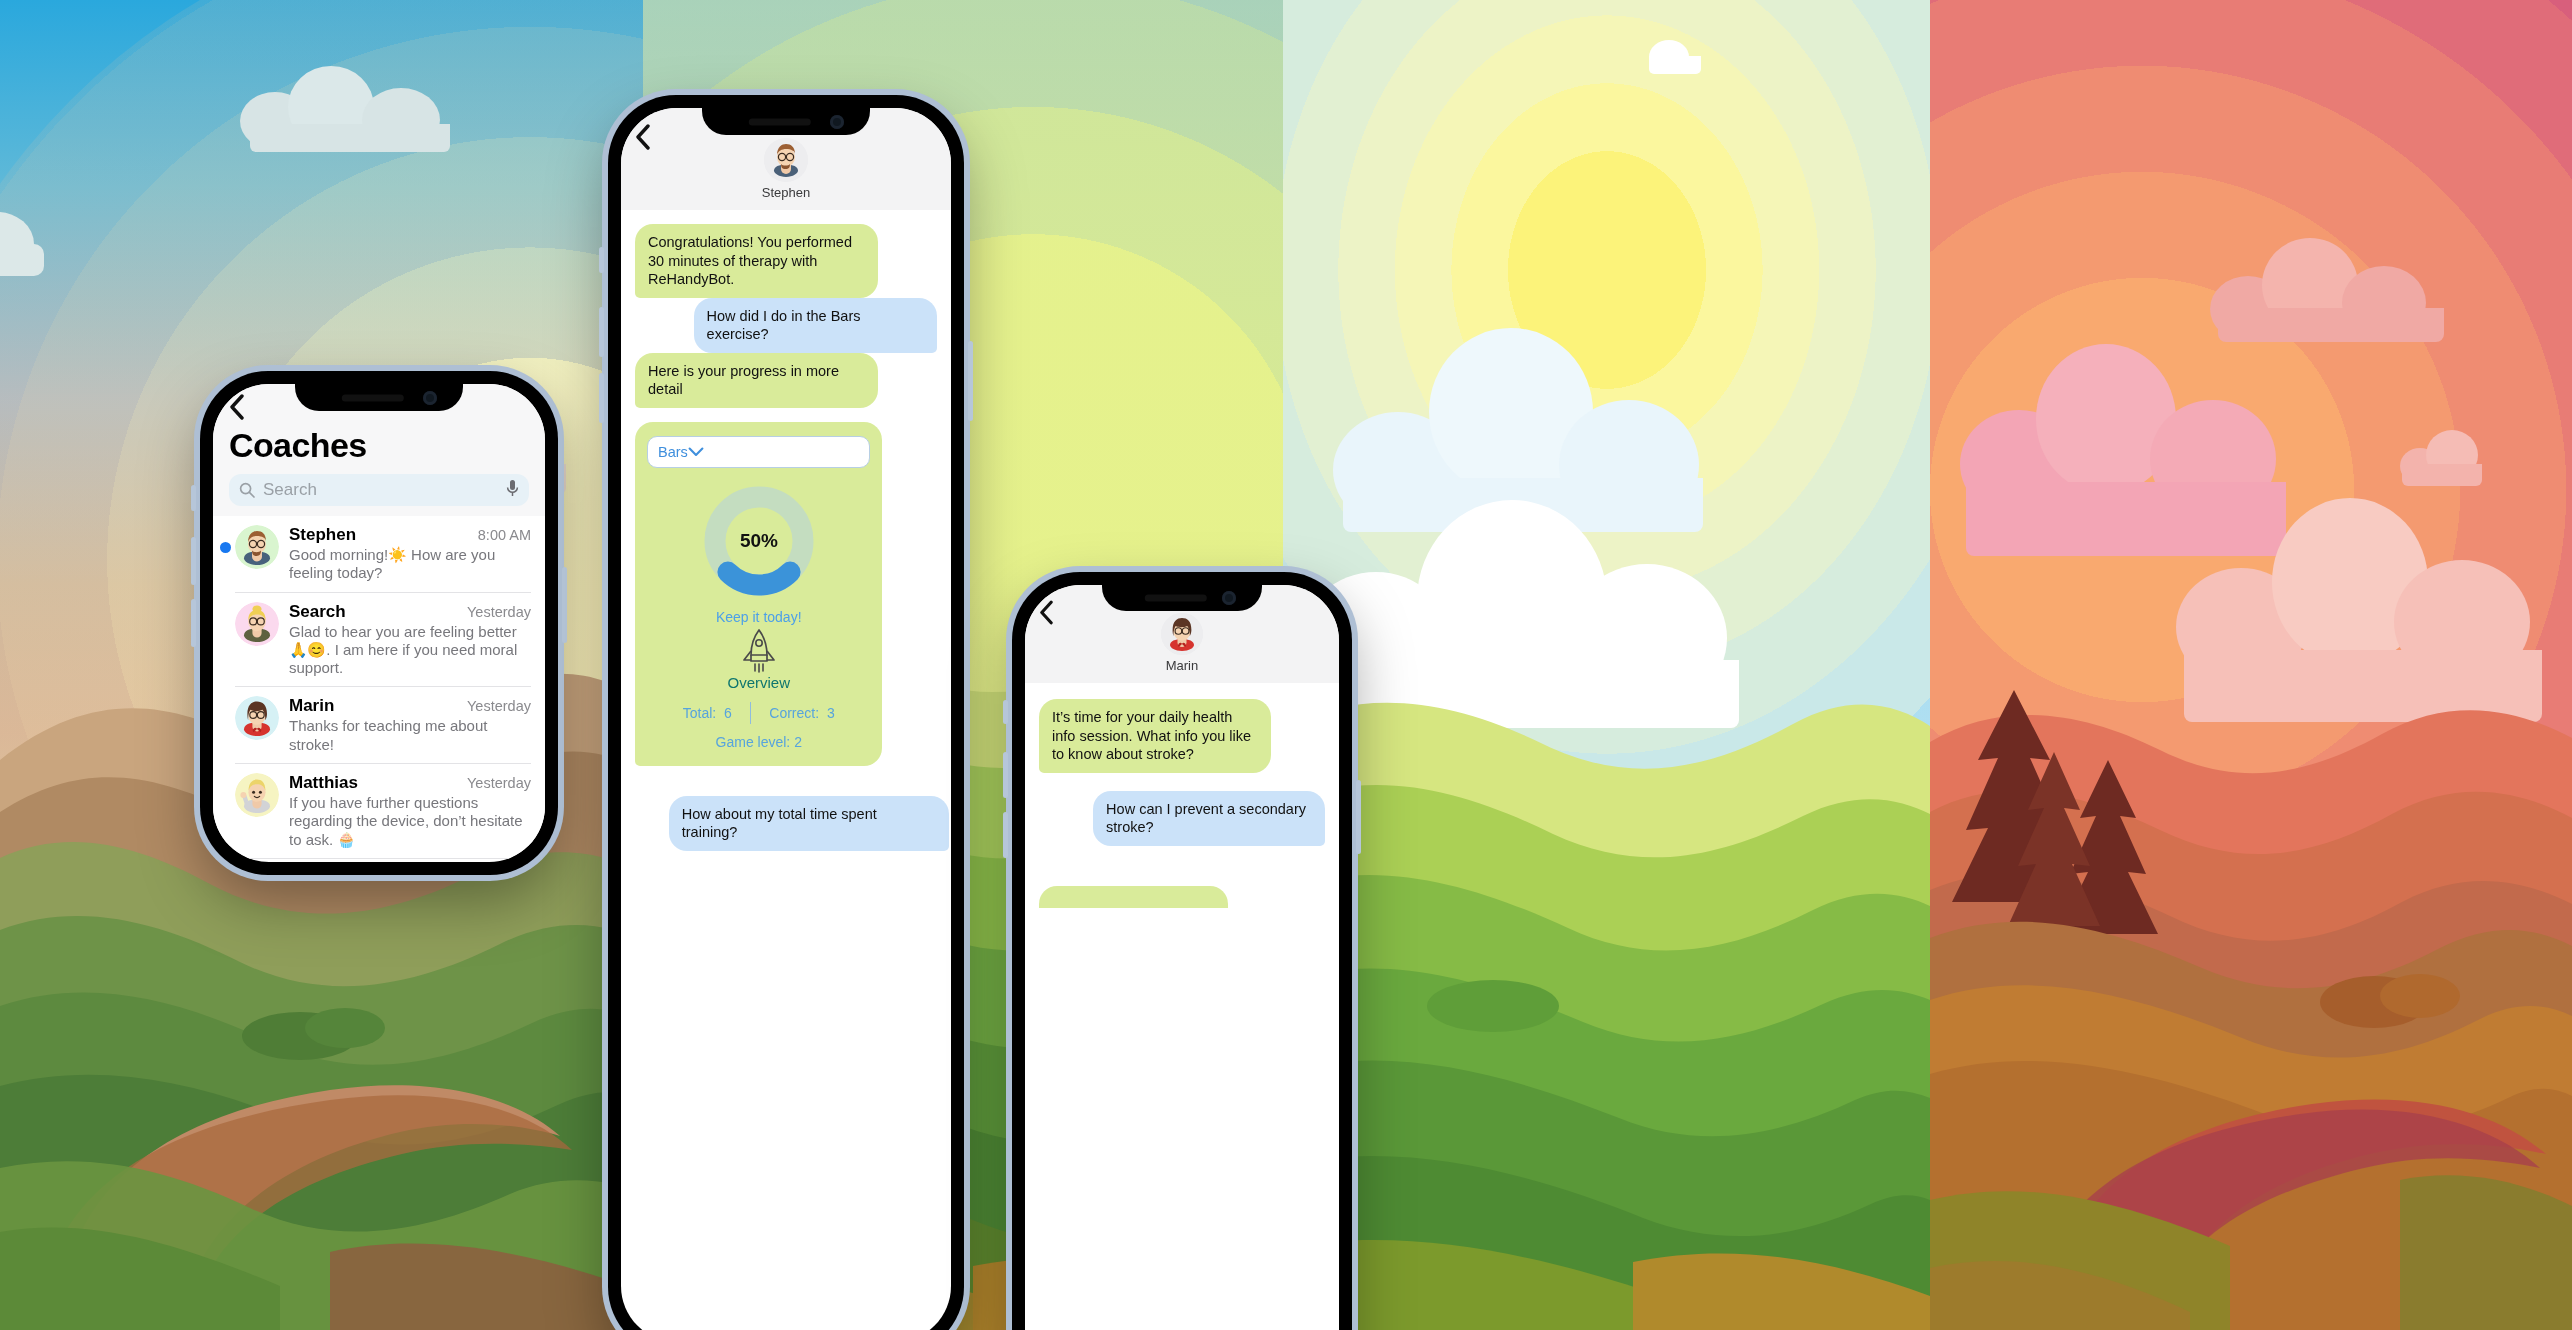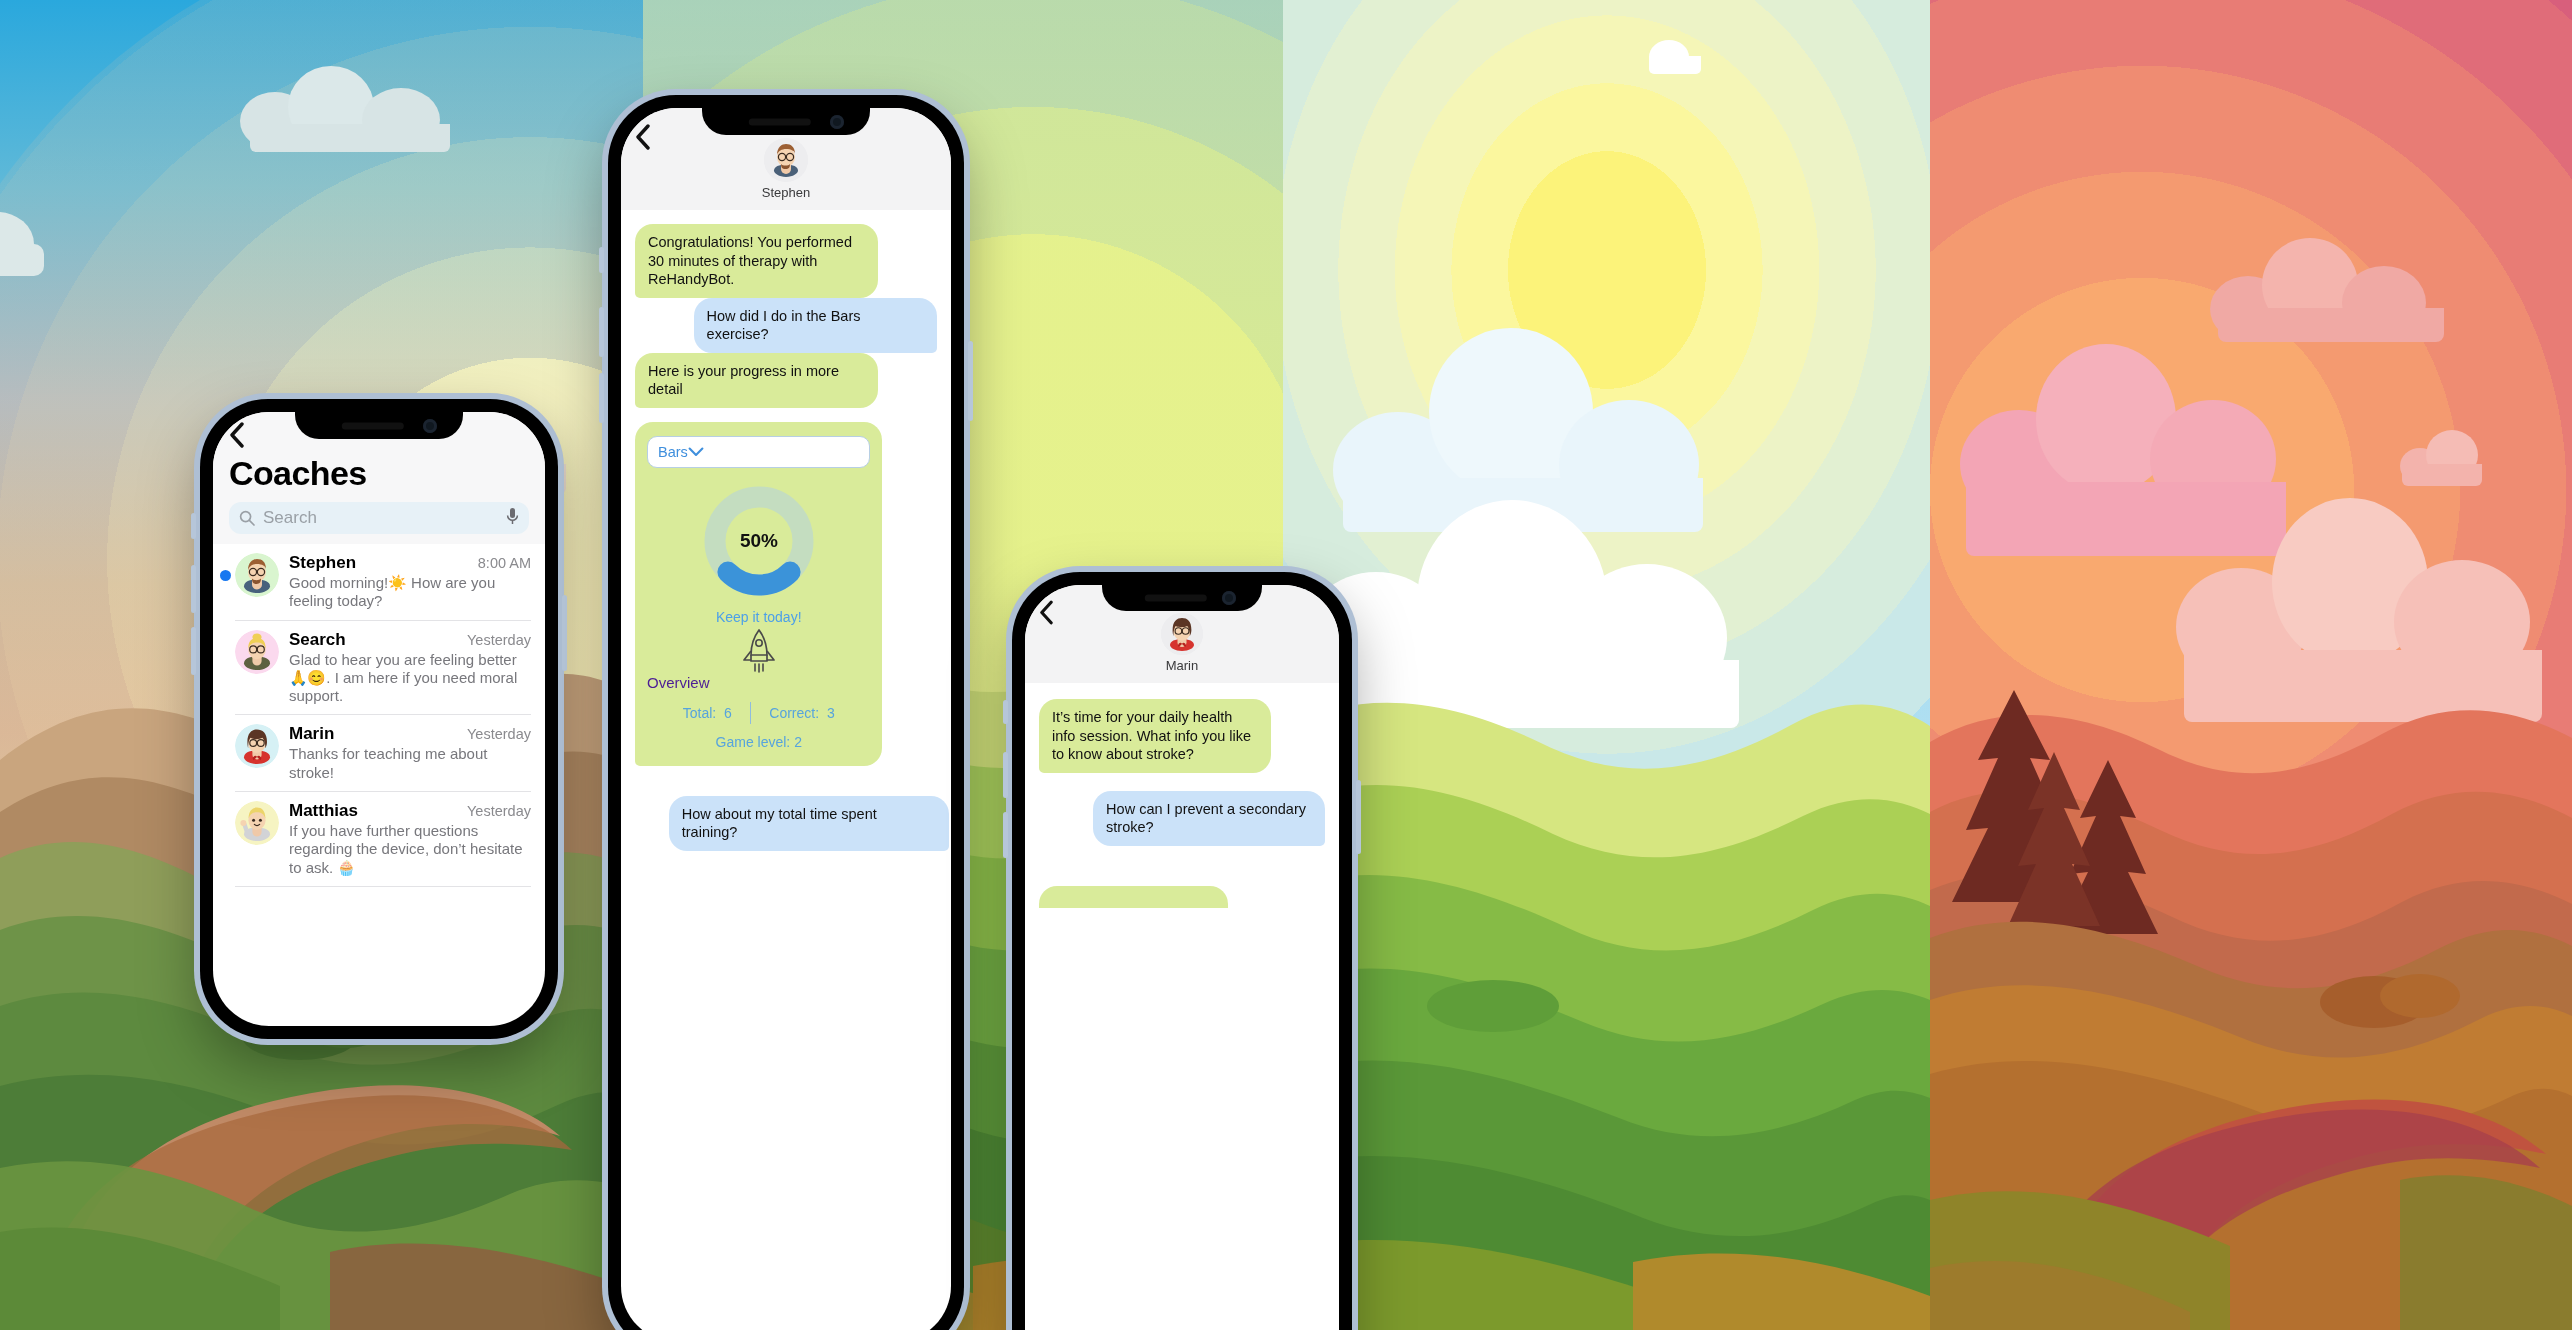--- a/index.html
+++ b/index.html
@@ -74,21 +74,21 @@
   .phone{position:absolute;border-radius:68px;background:#000;
     box-shadow:0 0 0 6px #aebfd4, 0 26px 60px rgba(0,0,0,.35);}
   .phone .screen{position:absolute;inset:13px;border-radius:56px;background:#fff;overflow:hidden;}
   .notch{position:absolute;top:0;left:50%;transform:translateX(-50%);background:#000;border-radius:0 0 24px 24px;z-index:9;}
   .notch .cam{position:absolute;right:26px;top:50%;transform:translateY(-50%);width:14px;height:14px;border-radius:50%;background:#101820;
      box-shadow:inset 0 0 0 3px #1b2430;}
   .notch .spk{position:absolute;left:50%;transform:translate(-60%,-50%);top:50%;width:62px;height:7px;border-radius:5px;background:#111;}
   .sidebtn{position:absolute;background:#b6c6d9;border-radius:3px;}
 
   
-  #phoneA{left:200px;top:399px;width:358px;height:640px;}
+  #phoneA{left:200px;top:371px;width:358px;height:504px;}
   #phoneA .screen{background:#fff;}
   .navbar{background:#f7f7f8;padding:0;}
   .backarrow{width:26px;height:26px;display:block;cursor:pointer;}
   .backarrow svg{display:block;}
   .bigtitle{font-size:34px;font-weight:700;color:#000;letter-spacing:-0.6px;line-height:1;}
   .searchbar{display:flex;align-items:center;background:#e7f1f7;border-radius:12px;height:32px;padding:0 10px;gap:8px;}
   .searchbar .txt{color:#9aa0a6;font-size:17px;}
   .convlist{background:#fff;}
   .conv{display:flex;align-items:flex-start;padding:9px 0 9px 0;border-bottom:1px solid #e3e3e6;position:relative;}
   .conv .dot{position:absolute;left:-15px;top:26px;width:11px;height:11px;border-radius:50%;background:#1878f0;}
@@ -106,21 +106,21 @@
   .msgs{background:#fff;}
   .bub{max-width:72%;padding:9px 13px;font-size:14.5px;line-height:1.28;color:#111;position:relative;border-radius:18px;}
   .bub.in{background:#d9eb9a;border-bottom-left-radius:5px;margin-right:auto;}
   .bub.out{background:#cbe2f9;border-bottom-right-radius:5px;margin-left:auto;}
   .card{background:#d9eb9a;border-radius:18px;border-bottom-left-radius:5px;padding:14px 12px 16px;}
   .select{background:#fff;border:1.5px solid #b7cfe4;border-radius:10px;height:30px;display:flex;align-items:center;
     justify-content:flex-start;padding:0 10px;color:#3f8fdd;font-size:14.5px;}
   .donutwrap{display:flex;justify-content:center;margin-top:14px;}
   .kg{text-align:center;color:#4da0e8;font-size:14px;margin-top:9px;}
   .rocket{display:flex;justify-content:center;margin-top:2px;}
-  .ov{text-align:left;color:#4c1d95;font-size:15px;margin-top:1px;}
+  .ov{text-align:center;color:#0f766e;font-size:15px;margin-top:1px;}
   .stats{display:flex;justify-content:center;align-items:center;gap:18px;color:#57a4dd;font-size:14px;margin-top:11px;}
   .stats .sep{width:1.5px;height:22px;background:#8fbce0;}
   .gl{text-align:center;color:#57a4dd;font-size:14px;margin-top:10px;}
 
   #phoneB{left:608px;top:95px;width:356px;height:1260px;}
   #phoneC{left:1012px;top:572px;width:340px;height:900px;}
 </style>
 </head>
 <body>
 

